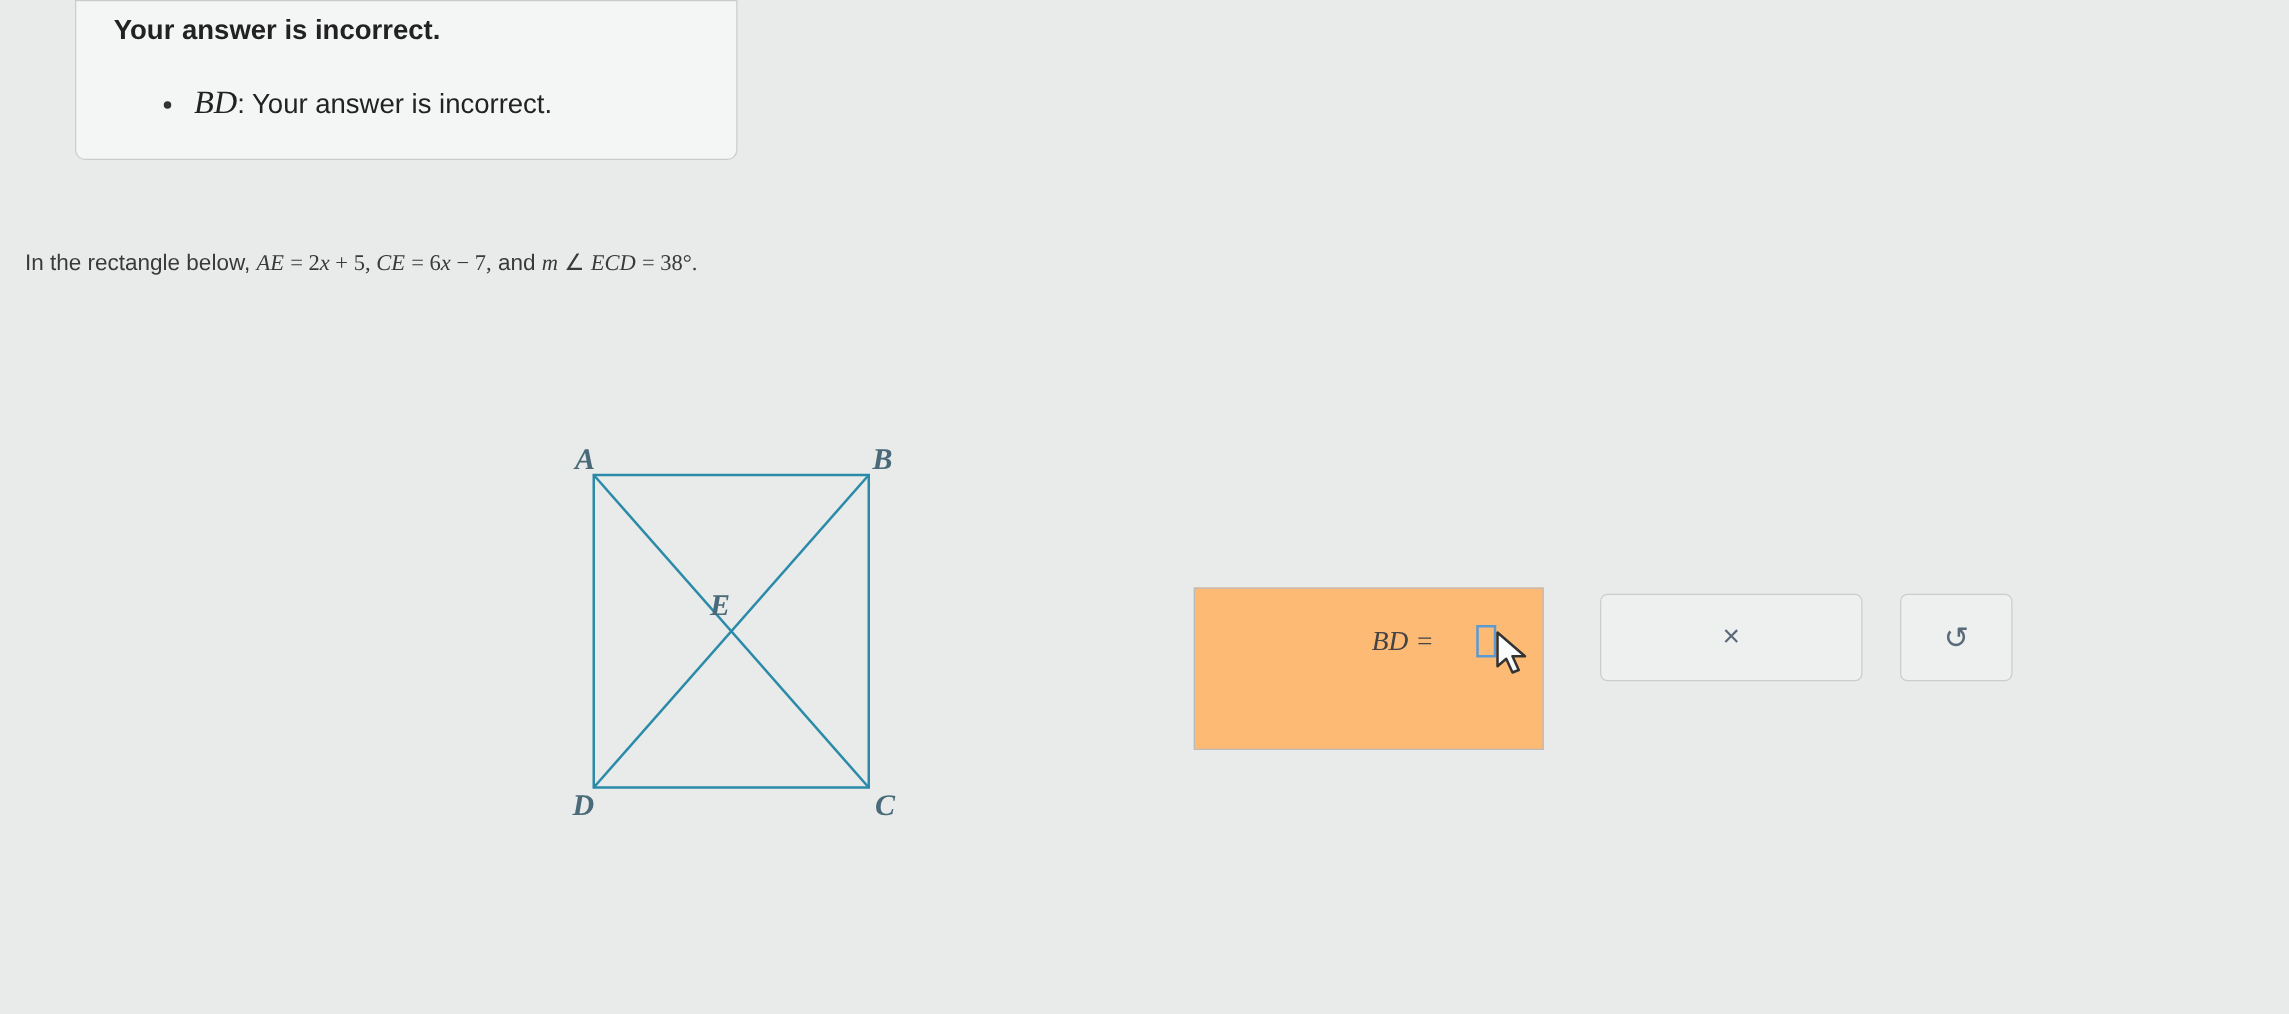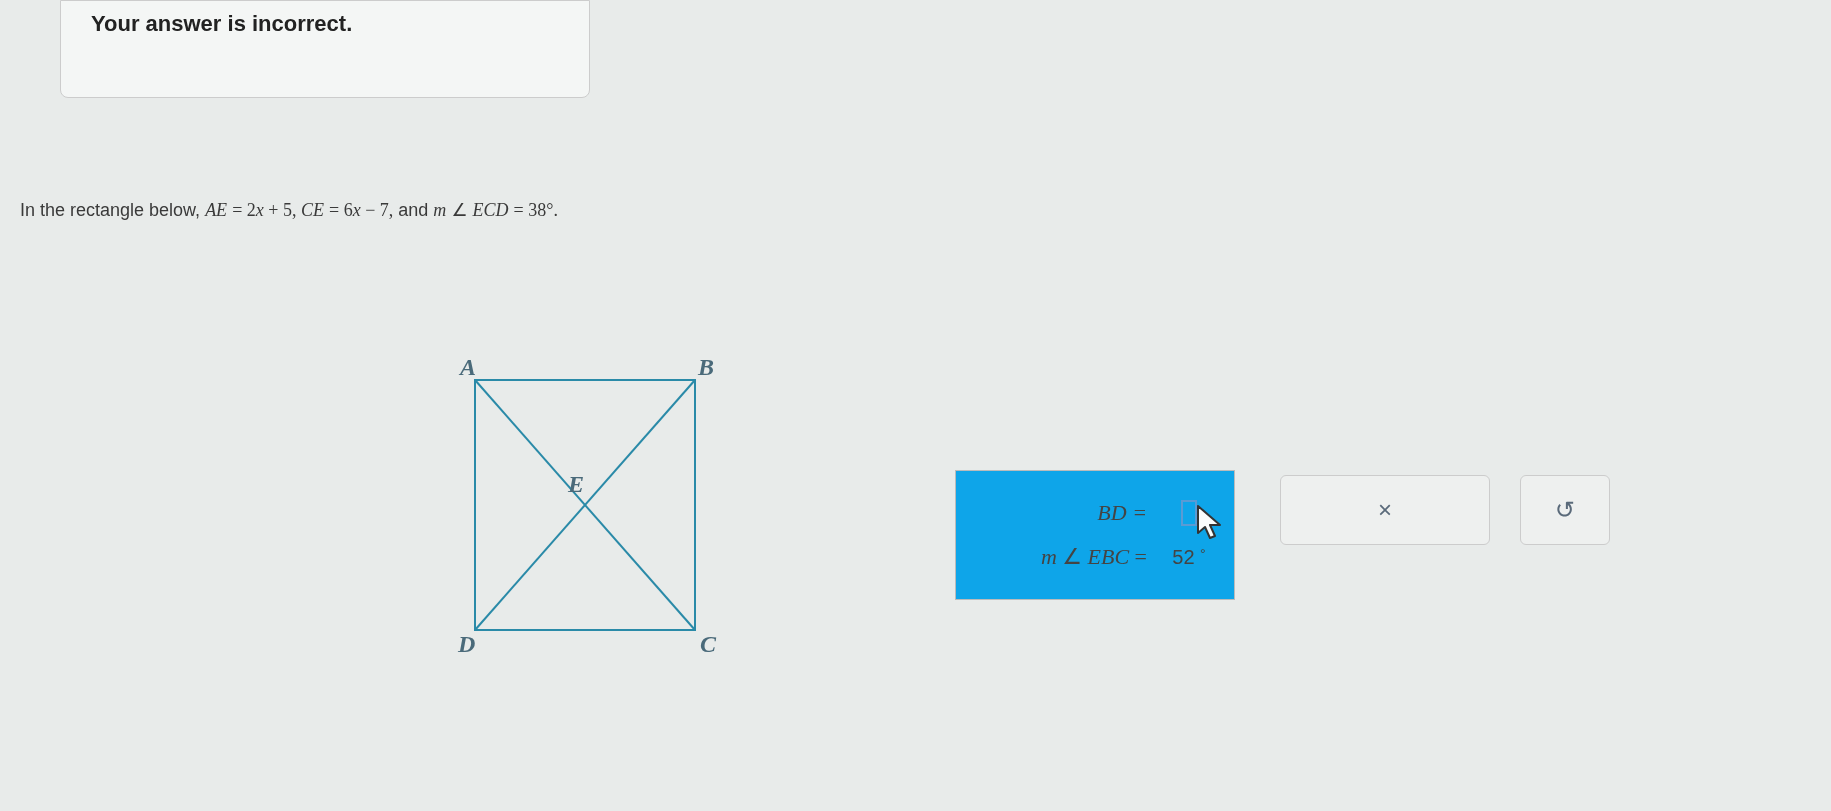--- a/index.html
+++ b/index.html
@@ -79,21 +79,21 @@
       font-size: 24px;
       fill: #4a6a7a;
       font-weight: bold;
     }
     .answer-box {
       position: absolute;
       left: 955px;
       top: 470px;
       width: 280px;
       height: 130px;
-      background: #0ea5e9;
+      background: #fdba74;
       border: 1px solid #bbb;
       padding: 20px 15px;
     }
     .answer-row {
       display: flex;
       align-items: center;
       justify-content: flex-end;
       height: 50%;
       font-size: 22px;
       color: #444;
@@ -144,20 +144,24 @@
       cursor: pointer;
       margin-right: 30px;
     }
     .side-btn:last-child { margin-right: 0; width: 90px;}
   </style>
 </head>
 <body>
 
 <div class="feedback-box">
   <div class="feedback-title">Your answer is incorrect.</div>
+  <div class="feedback-item">
+    <span class="dot"></span>
+    <span class="var">BD</span><span>: </span><span>Your answer is incorrect.</span>
+  </div>
 </div>
 
 <div class="problem-text">
   <div>
     <span>In the rectangle below, </span>
     <span class="math">AE</span>
     <span class="math"><span class="mathrm"> = 2</span>x<span class="mathrm"> + 5, </span></span>
     <span class="math">CE</span>
     <span class="math"><span class="mathrm"> = 6</span>x<span class="mathrm"> − 7,</span></span>
     <span> and </span>
@@ -183,32 +187,20 @@
 
 <div class="answer-box">
   <div class="answer-row">
     <span class="answer-label">
       <span class="math">BD  =</span>
     </span>
     <span class="answer-val">
       <span class="answer-input-placeholder"></span>
     </span>
   </div>
-  <div class="answer-row">
-    <span class="answer-label">
-      <span class="math">m</span>
-      <span class="math mathrm">∠</span>
-      <span class="math">EBC</span>
-      <span class="math mathrm">  =</span>
-    </span>
-    <span class="answer-val">
-      <span>52</span>
-      <span style="font-size:14px;vertical-align:top;">°</span>
-    </span>
-  </div>
 </div>
 
 <div class="cursor-icon">
   <svg viewBox="0 0 40 40">
     <path d="M5 3 L5 30 L12 24 L17 35 L22 33 L17 22 L27 22 Z" fill="#fafcfb" stroke="#333" stroke-width="2" stroke-linejoin="round"></path>
   </svg>
 </div>
 
 <div class="side-buttons">
   <div class="side-btn">

